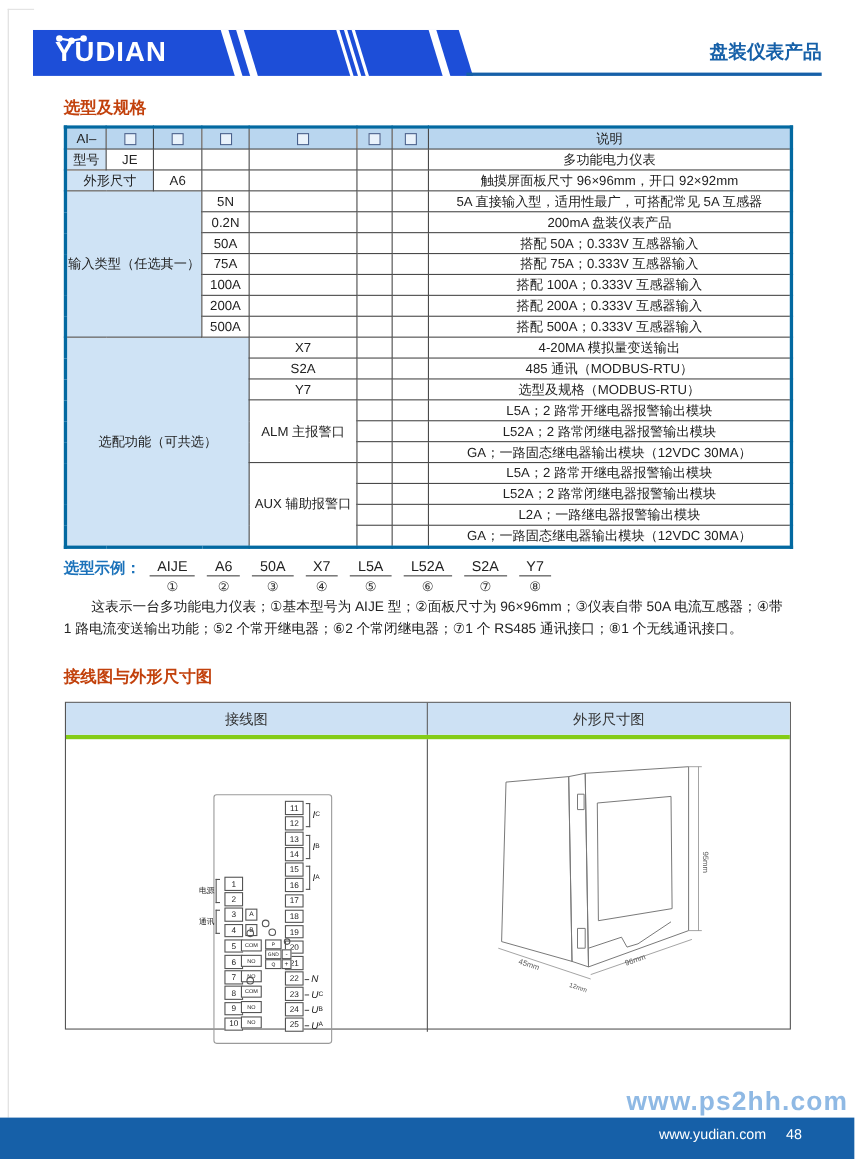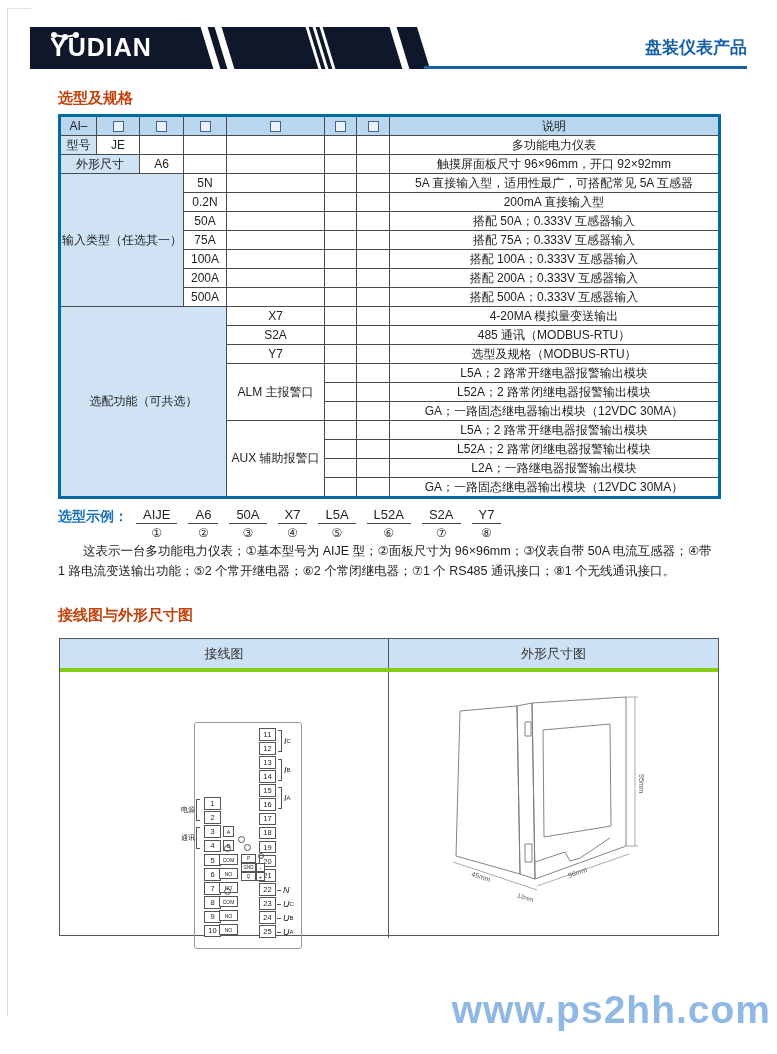--- a/index.html
+++ b/index.html
@@ -2,21 +2,21 @@
 <html><head>
 <meta charset="utf-8">
 <style>
   html,body{margin:0;padding:0;background:#fff;}
   .page{position:relative;width:777px;height:1054px;background:#fff;overflow:hidden;
         font-family:"Liberation Sans","DejaVu Sans",sans-serif;color:#222;}
   .edge-left{position:absolute;left:7px;top:8px;width:1px;height:1008px;background:#dcdcdc;}
   .edge-top{position:absolute;left:7px;top:8px;width:24px;height:1px;background:#e2e2e2;}
 
   
-  .banner{position:absolute;left:30px;top:27px;width:402px;height:42px;background:#0f172a;
+  .banner{position:absolute;left:30px;top:27px;width:402px;height:42px;background:#1d4ed8;
           clip-path:polygon(0 0,387px 0,400px 100%,0 100%);}
   .stripe{position:absolute;top:-4px;bottom:-4px;background:#fff;transform:skewX(17deg);}
   .s1{left:177px;width:7px;} .s2{left:191px;width:7px;}
   .s3{left:282px;width:3px;} .s4{left:289px;width:3px;} .s5{left:296px;width:3px;}
   .s6{left:366px;width:7px;}
   .banner-line{position:absolute;left:424px;top:66px;width:323px;height:3px;background:#1660a8;}
   .logo{position:absolute;left:20px;top:8px;color:#fff;line-height:1;}
   .logo-dots{position:absolute;left:0px;top:-4px;}
   .logo-text{font-size:25px;font-weight:bold;letter-spacing:1px;}
   .product-category{position:absolute;right:30px;top:36px;font-size:17px;font-weight:bold;color:#1660a8;}
@@ -88,21 +88,21 @@
   .m1{top:182px;} .m2{top:191px;} .m3{top:200px;}
   .sgn{width:9px;height:9px;font-size:6px;left:196px;}
   .g2{top:191px;} .g3{top:200px;}
   .circle{position:absolute;width:5px;height:5px;border:1px solid #555;border-radius:50%;}
   .c1{left:178px;top:164px;} .c2{left:164px;top:173px;} .c3{left:164px;top:215.5px;}
   .c4{left:184px;top:172px;} .c5{left:198px;top:181px;width:4px;height:4px;}
 
   .dim-svg{position:absolute;left:50px;top:14px;}
 
   
-  .watermark{position:absolute;right:6px;top:988px;z-index:3;font-size:39px;font-weight:bold;
+  .watermark{position:absolute;right:6px;top:988px;z-index:3;font-size:24px;font-weight:bold;
              letter-spacing:1px;word-spacing:8px;color:#8fb9e4;}
   .footer-bar{position:absolute;left:0;top:1016px;width:777px;height:38px;background:#1660a8;z-index:2;
               box-sizing:border-box;text-align:right;padding:7px 48px 0 0;font-size:13px;color:#fff;}
   .footer-site{margin-right:18px;}
 </style>
 </head>
 <body>
 
 <div class="page">
   <div class="edge-left"></div>
@@ -178,21 +178,21 @@
         <td></td>
           <td></td>
           <td></td>
         <td class="desc">5A 直接输入型，适用性最广，可搭配常见 5A 互感器</td>
       </tr>
       <tr>
         <td>0.2N</td>
         <td></td>
           <td></td>
           <td></td>
-        <td class="desc">200mA 直接输入型</td>
+        <td class="desc">200mA 盘装仪表产品</td>
       </tr>
       <tr>
         <td>50A</td>
         <td></td>
           <td></td>
           <td></td>
         <td class="desc">搭配 50A；0.333V 互感器输入</td>
       </tr>
       <tr>
         <td>75A</td>
@@ -470,13 +470,16 @@
             <text x="130" y="192" transform="rotate(-19 130 192)">96mm</text>
             <text x="32" y="190" transform="rotate(18 32 190)">45mm</text>
             <text x="78" y="211" transform="rotate(18 78 211)" font-size="6">12mm</text>
           </g>
         </svg>
       </div>
     </div>
   </div>
 
   <div class="watermark">www.ps2hh.com</div>
+  <div class="footer-bar">
+    <span class="footer-site">www.yudian.com</span><span class="footer-page">48</span>
+  </div>
 </div>
 
 </body></html>

